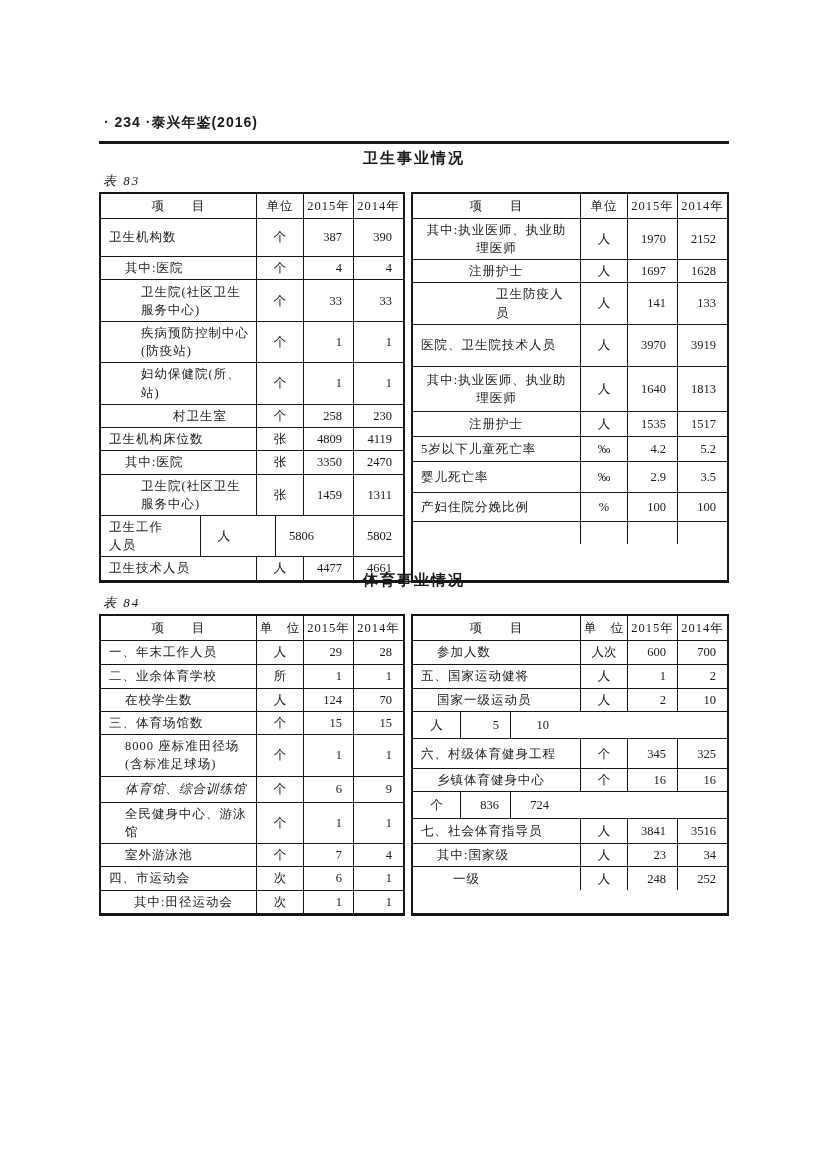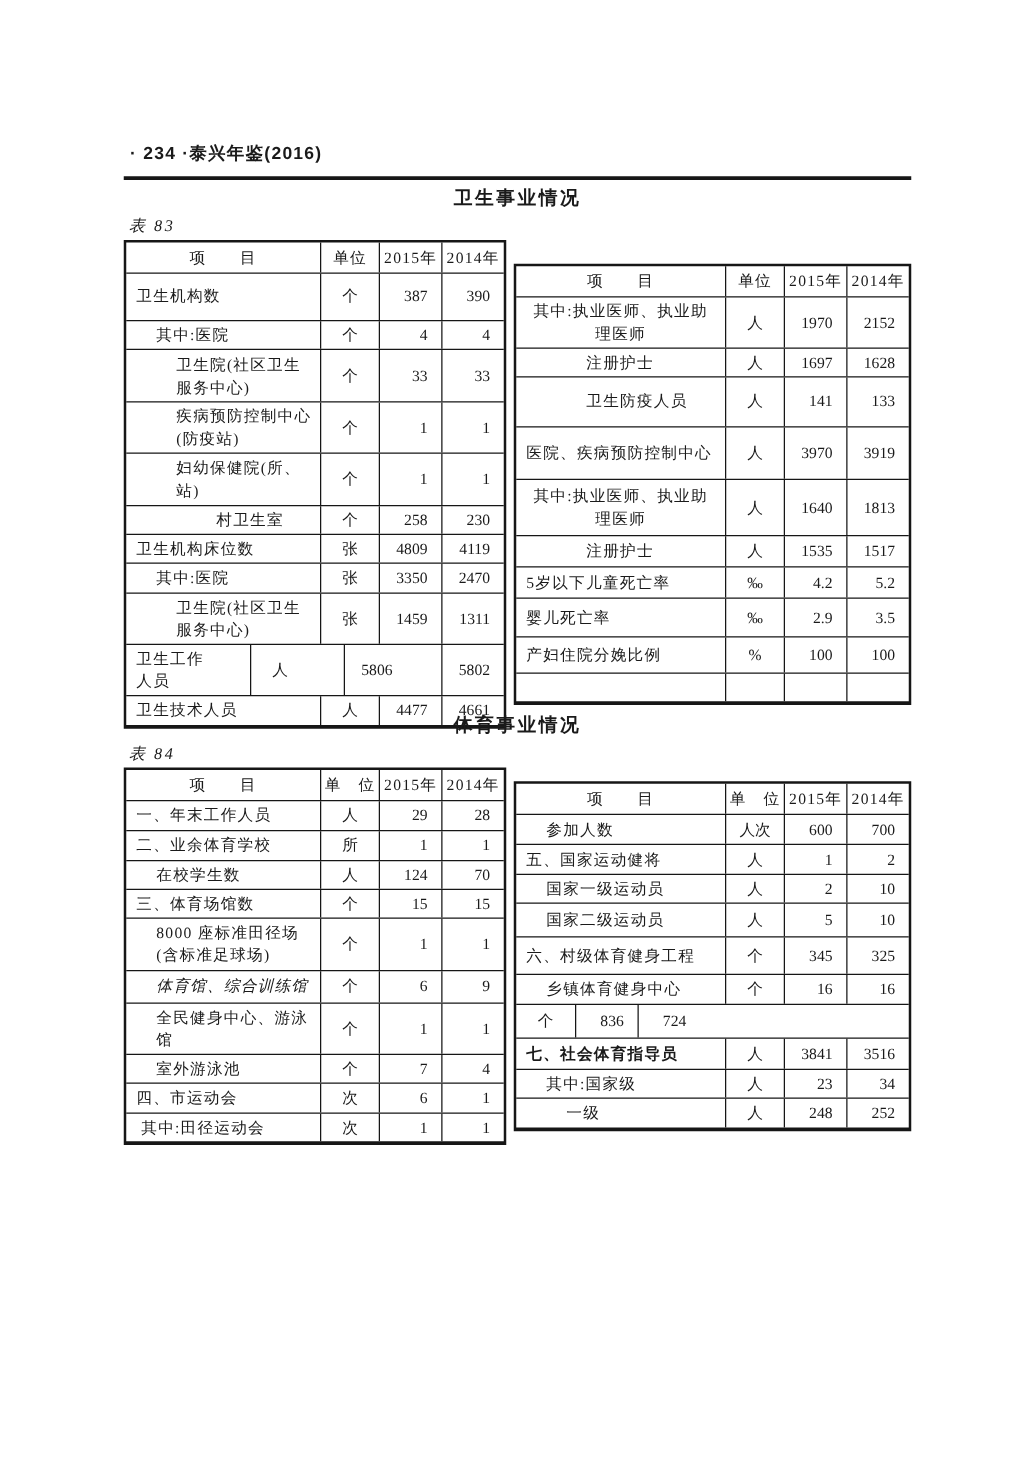--- a/index.html
+++ b/index.html
@@ -24,21 +24,21 @@
   .section-title {
     text-align:center;
     font-family:"Liberation Sans","DejaVu Sans",sans-serif;
     font-weight:bold; font-size:15px; letter-spacing:2px;
   }
   .table-label {
     margin-top:4px; margin-left:4px;
     font-style:italic; font-size:13px; letter-spacing:2px;
     height:20px;
   }
-  .table-pair { display:flex; width:712px;align-items:center; }
+  .table-pair { display:flex; width:712px; }
   .half {
     border:2px solid #161616; border-bottom-width:3px;
     background:#ffffff;
   }
   .half-left  { width:306px; margin-right:6px; }
   .half-right { width:318px; }
   .row { display:flex; border-top:1px solid #161616; align-items:stretch; }
   .row:first-child { border-top:none; }
   .cell {
     border-left:1px solid #161616;
@@ -158,28 +158,28 @@
           <div class="cell c-unit">人</div>
           <div class="cell c-val">1970</div>
           <div class="cell c-val">2152</div>
         </div>
         <div class="row" style="min-height: 23px;">
           <div class="cell c-item" style="padding-left: 56px;">注册护士</div>
           <div class="cell c-unit">人</div>
           <div class="cell c-val">1697</div>
           <div class="cell c-val">1628</div>
         </div>
-        <div class="row" style="min-height: 40px;">
+        <div class="row" style="min-height: 40px; padding-left: 27px;">
           <div class="cell c-item" style="padding-left: 56px;">卫生防疫人员</div>
           <div class="cell c-unit">人</div>
           <div class="cell c-val">141</div>
           <div class="cell c-val">133</div>
         </div>
         <div class="row" style="min-height: 42px;">
-          <div class="cell c-item" style="padding-left: 8px;">医院、疾病预防控制中心</div>
+          <div class="cell c-item" style="padding-left: 8px;">医院、卫生院技术人员</div>
           <div class="cell c-unit">人</div>
           <div class="cell c-val">3970</div>
           <div class="cell c-val">3919</div>
         </div>
         <div class="row" style="min-height: 45px;">
           <div class="cell c-item center" style="padding-left: 8px;">其中:执业医师、执业助
 理医师</div>
           <div class="cell c-unit">人</div>
           <div class="cell c-val">1640</div>
           <div class="cell c-val">1813</div>
@@ -278,21 +278,21 @@
           <div class="cell c-val">7</div>
           <div class="cell c-val">4</div>
         </div>
         <div class="row" style="min-height: 24px;">
           <div class="cell c-item" style="padding-left: 8px;">四、市运动会</div>
           <div class="cell c-unit">次</div>
           <div class="cell c-val">6</div>
           <div class="cell c-val">1</div>
         </div>
         <div class="row" style="min-height: 23px;">
-          <div class="cell c-item" style="padding-left: 12px;">其中:田径运动会</div>
+          <div class="cell c-item" style="padding-left: 33px;">其中:田径运动会</div>
           <div class="cell c-unit">次</div>
           <div class="cell c-val">1</div>
           <div class="cell c-val">1</div>
         </div>
       </div>
     <div class="half half-right">
         <div class="row header-row">
           <div class="cell c-item">项　　目</div>
           <div class="cell c-unit">单　位</div>
           <div class="cell c-val" style="padding-right: 0px;">2015年</div>
@@ -310,21 +310,20 @@
           <div class="cell c-val">1</div>
           <div class="cell c-val">2</div>
         </div>
         <div class="row" style="min-height: 23px;">
           <div class="cell c-item" style="padding-left: 24px;">国家一级运动员</div>
           <div class="cell c-unit">人</div>
           <div class="cell c-val">2</div>
           <div class="cell c-val">10</div>
         </div>
         <div class="row" style="min-height: 27px;">
-          <div class="cell c-item" style="padding-left: 24px;">国家二级运动员</div>
           <div class="cell c-unit">人</div>
           <div class="cell c-val">5</div>
           <div class="cell c-val">10</div>
         </div>
         <div class="row" style="min-height: 30px;">
           <div class="cell c-item" style="padding-left: 8px;">六、村级体育健身工程</div>
           <div class="cell c-unit">个</div>
           <div class="cell c-val">345</div>
           <div class="cell c-val">325</div>
         </div>
@@ -333,21 +332,21 @@
           <div class="cell c-unit">个</div>
           <div class="cell c-val">16</div>
           <div class="cell c-val">16</div>
         </div>
         <div class="row" style="min-height: 27px;">
           <div class="cell c-unit">个</div>
           <div class="cell c-val">836</div>
           <div class="cell c-val">724</div>
         </div>
         <div class="row" style="min-height: 25px;">
-          <div class="cell c-item" style="padding-left: 8px; font-weight: bold;">七、社会体育指导员</div>
+          <div class="cell c-item" style="padding-left: 8px;">七、社会体育指导员</div>
           <div class="cell c-unit">人</div>
           <div class="cell c-val">3841</div>
           <div class="cell c-val">3516</div>
         </div>
         <div class="row" style="min-height: 23px;">
           <div class="cell c-item" style="padding-left: 24px;">其中:国家级</div>
           <div class="cell c-unit">人</div>
           <div class="cell c-val">23</div>
           <div class="cell c-val">34</div>
         </div>

